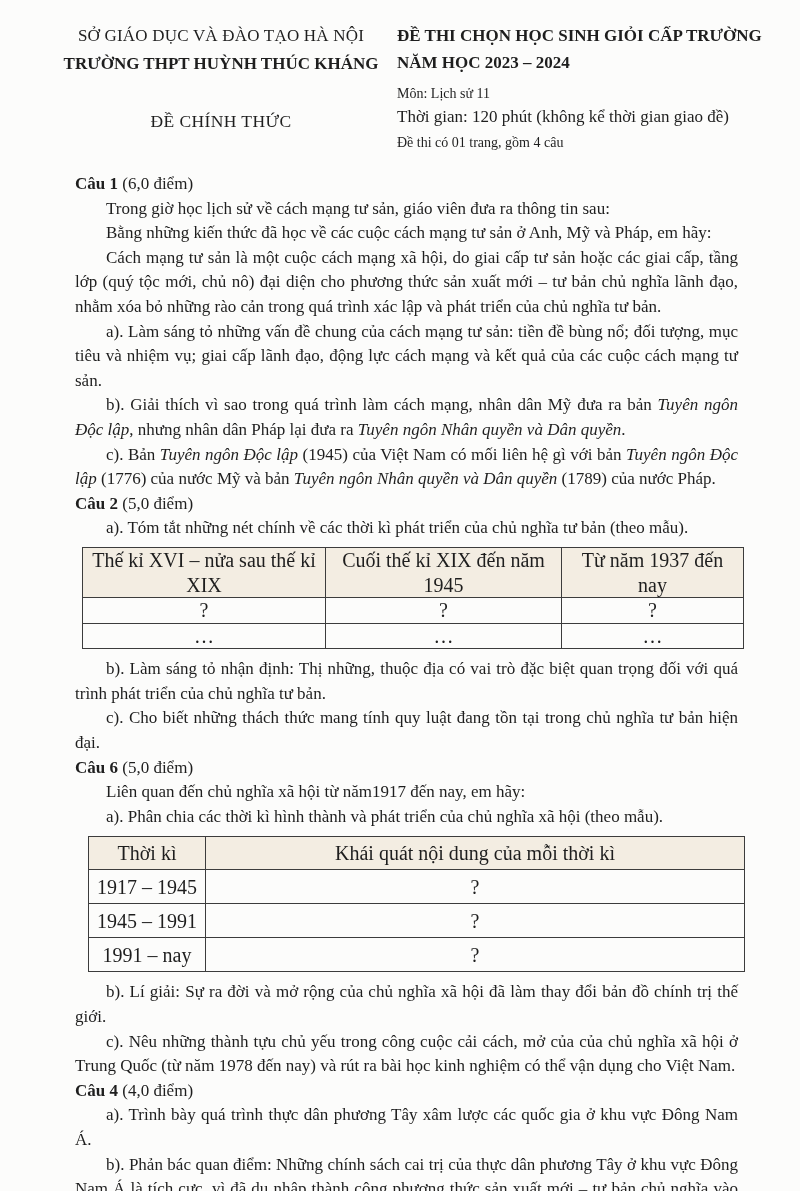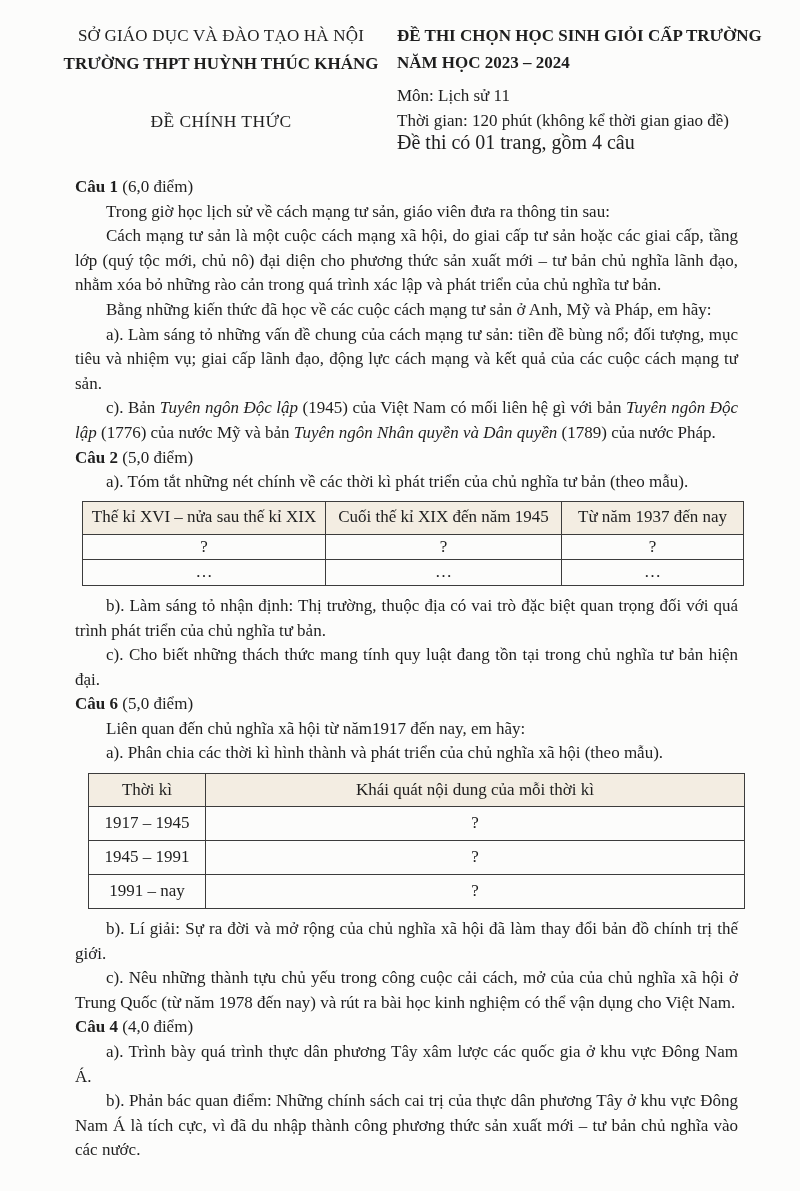--- a/index.html
+++ b/index.html
@@ -15,38 +15,38 @@
 
   
   .header { display:flex; padding:26px 6px 0 45px; }
   .header-left { width:352px; text-align:center; }
   .hl-dept { font-size:17px; letter-spacing:.2px; }
   .hl-school { font-size:17px; font-weight:bold; margin-top:8px; }
   .hl-type { font-size:17.5px; margin-top:37px; letter-spacing:.4px; }
   .header-right { flex:1; text-align:left; }
   .hr-title { font-size:17px; font-weight:bold; }
   .hr-year { font-size:17px; font-weight:bold; margin-top:7px; }
-  .hr-subject { font-size:17px; margin-top:13px; }
+  .hr-subject { font-size:14px; margin-top:13px; }
   .hr-duration { font-size:17px; margin-top:5px; }
-  .hr-pages { font-size:20px; margin-top:0; }
+  .hr-pages { font-size:14px; margin-top:8px; }
 
   
   .content {
     padding:21px 62px 0 75px;
     font-size:17px; line-height:24.6px;
     text-align:justify;
   }
   .content p.ind { text-indent:31px; }
   .content p.qh { font-size:17px; }
 
   table { border-collapse:collapse; table-layout:fixed; }
   th, td {
     border:1.5px solid var(--table-border,#3c3c3c);
     text-align:center; font-weight:normal;
-    font-size:17px; padding:0 3px; overflow:hidden;
+    font-size:20px; padding:0 3px; overflow:hidden;
   }
   th { background:var(--table-header-bg,#f3ede2); height:33px; }
   td { height:25px; }
   .tbl1 { width:661px; margin:6px 0 8px 7px; }
   .tbl2 { width:656px; margin:7px 0 8px 13px;border-radius:11px; }
   .tbl2 td { height:34px; }
 </style>
 </head>
 <body>
 
@@ -64,23 +64,24 @@
       <div class="hr-subject">Môn: Lịch sử 11</div>
       <div class="hr-duration"><span>Thời gian: </span><span style="font-weight: normal;">120</span><span> phút (không kể thời gian giao đề)</span></div>
       <div class="hr-pages">Đề thi có 01 trang, gồm 4 câu</div>
     </div>
   </div>
 
   <div class="content">
 
     <p class="qh"><span style="font-weight: bold;">Câu 1</span><span> (6,0 điểm)</span></p>
     <p class="ind">Trong giờ học lịch sử về cách mạng tư sản, giáo viên đưa ra thông tin sau:</p>
+    <p class="ind">Bằng những kiến thức đã học về các cuộc cách mạng tư sản ở Anh, Mỹ và Pháp, em hãy:</p>
     <p class="ind">Cách mạng tư sản là một cuộc cách mạng xã hội, do giai cấp tư sản hoặc các giai cấp, tầng lớp (quý tộc mới, chủ nô) đại diện cho phương thức sản xuất mới – tư bản chủ nghĩa lãnh đạo, nhằm xóa bỏ những rào cản trong quá trình xác lập và phát triển của chủ nghĩa tư bản.</p>
-    <p class="ind">Bằng những kiến thức đã học về các cuộc cách mạng tư sản ở Anh, Mỹ và Pháp, em hãy:</p>
     <p class="ind">a). Làm sáng tỏ những vấn đề chung của cách mạng tư sản: tiền đề bùng nổ; đối tượng, mục tiêu và nhiệm vụ; giai cấp lãnh đạo, động lực cách mạng và kết quả của các cuộc cách mạng tư sản.</p>
+    <p class="ind"><span>b). Giải thích vì sao trong quá trình làm cách mạng, nhân dân Mỹ đưa ra bản </span><span style="font-style: italic;">Tuyên ngôn Độc lập</span><span>, nhưng nhân dân Pháp lại đưa ra </span><span style="font-style: italic;">Tuyên ngôn Nhân quyền và Dân quyền</span><span>.</span></p>
     <p class="ind"><span>c). Bản </span><span style="font-style: italic;">Tuyên ngôn Độc lập</span><span> (1945) của Việt Nam có mối liên hệ gì với bản </span><span style="font-style: italic;">Tuyên ngôn Độc lập</span><span> (1776) của nước Mỹ và bản </span><span style="font-style: italic;">Tuyên ngôn Nhân quyền và Dân quyền</span><span> (1789) của nước Pháp.</span></p>
 
     <p class="qh"><span style="font-weight: bold;">Câu 2</span><span> (5,0 điểm)</span></p>
     <p class="ind">a). Tóm tắt những nét chính về các thời kì phát triển của chủ nghĩa tư bản (theo mẫu).</p>
 
     <table class="tbl1">
       <colgroup>
           <col style="width:243px">
           <col style="width:236px">
           <col style="width:182px">
@@ -97,21 +98,21 @@
         <td>?</td>
       </tr>
       <tr>
         <td>…</td>
         <td>…</td>
         <td>…</td>
       </tr>
     </tbody>
       </table>
 
-    <p class="ind">b). Làm sáng tỏ nhận định: Thị trường, thuộc địa có vai trò đặc biệt quan trọng đối với quá trình phát triển của chủ nghĩa tư bản.</p>
+    <p class="ind">b). Làm sáng tỏ nhận định: Thị những, thuộc địa có vai trò đặc biệt quan trọng đối với quá trình phát triển của chủ nghĩa tư bản.</p>
     <p class="ind">c). Cho biết những thách thức mang tính quy luật đang tồn tại trong chủ nghĩa tư bản hiện đại.</p>
 
     <p class="qh"><span style="font-weight: bold;">Câu 6</span><span> (5,0 điểm)</span></p>
     <p class="ind">Liên quan đến chủ nghĩa xã hội từ năm1917 đến nay, em hãy:</p>
     <p class="ind">a). Phân chia các thời kì hình thành và phát triển của chủ nghĩa xã hội (theo mẫu).</p>
 
     <table class="tbl2">
       <colgroup>
           <col style="width:117px">
           <col style="width:539px">

